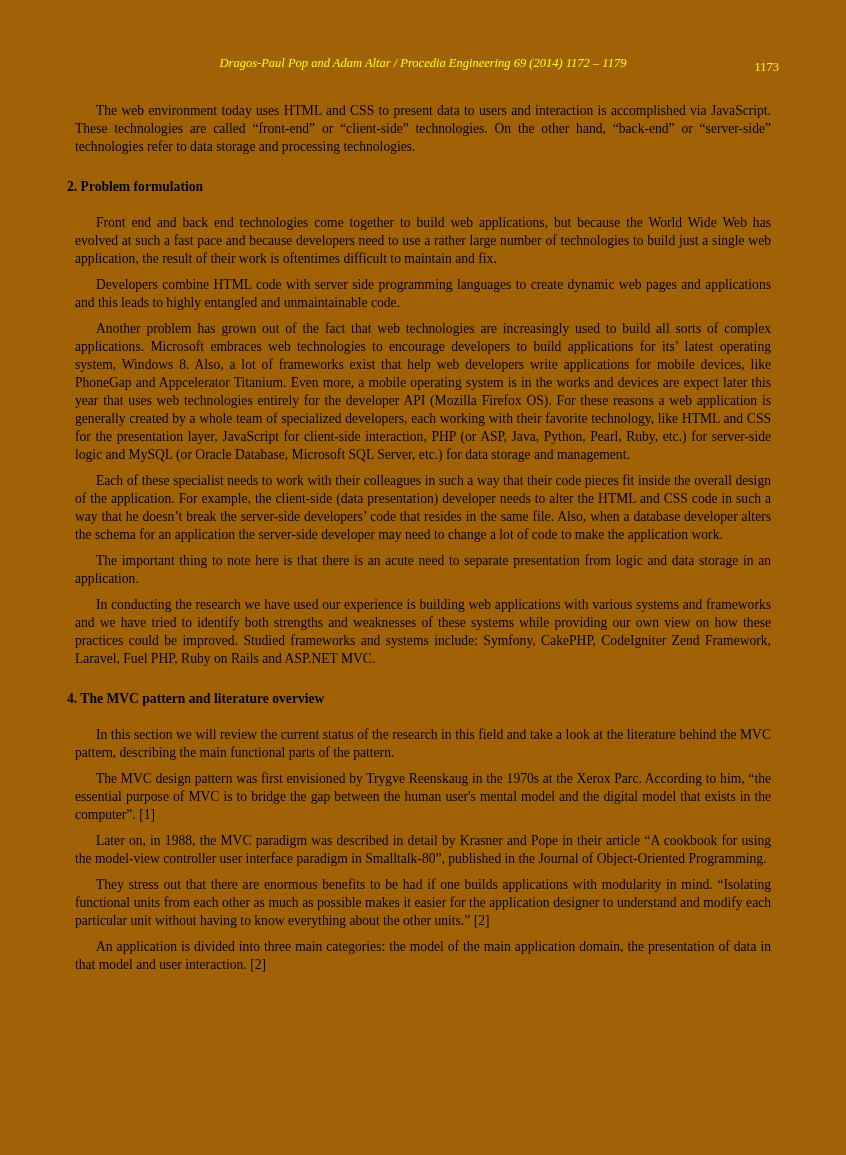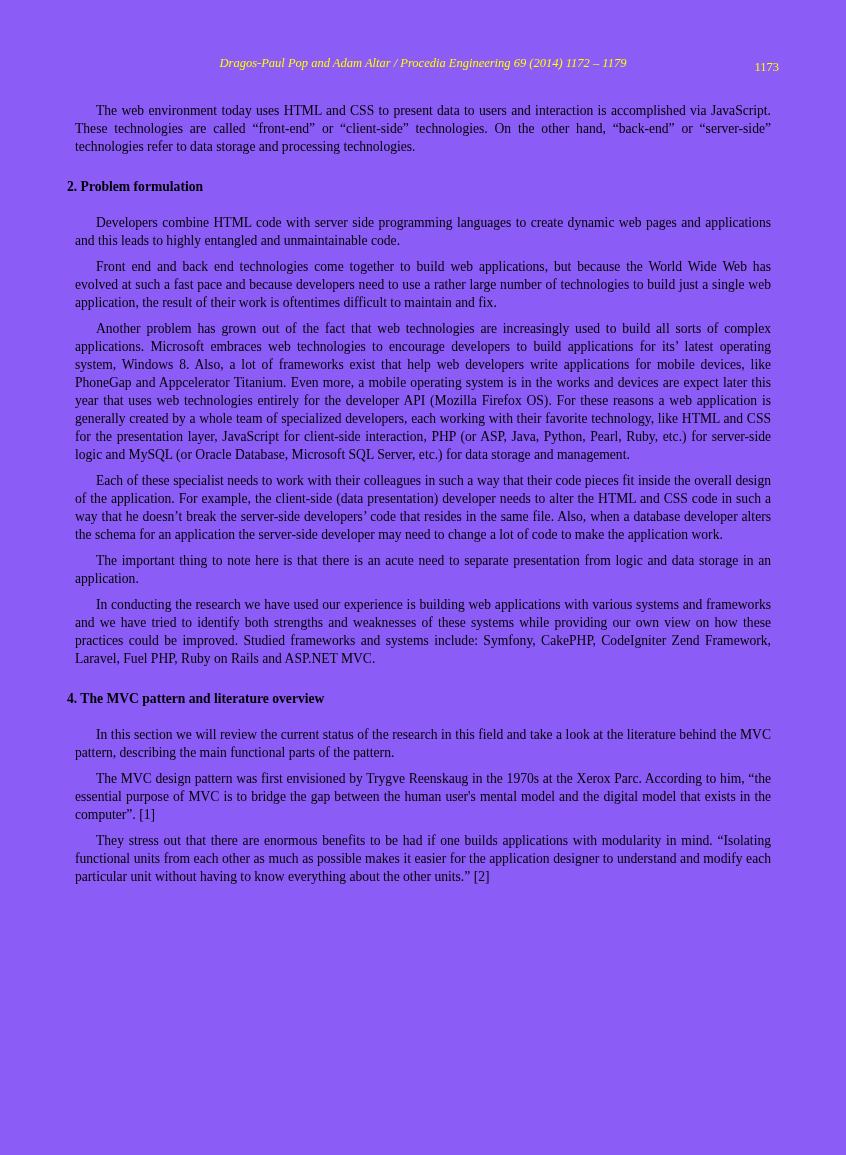--- a/index.html
+++ b/index.html
@@ -1,21 +1,21 @@
 <!DOCTYPE html>
 <html><head>
 <meta charset="utf-8">
 <style>
   * { box-sizing: border-box; }
   html, body { margin: 0; padding: 0; background: #ffffff; }
   .page {
     position: relative;
     width: 846px;
     height: 1155px;
-    background: #8b5cf6;
+    background: #a16207;
     font-family: "Liberation Serif", serif;
     color: #000000;
     overflow: hidden;
   }
   .page-header {
     position: absolute;
     top: 56px;
     left: 67px;
     width: 712px;
     height: 16px;
@@ -65,28 +65,30 @@
     <div class="running-title">Dragos-Paul Pop and Adam Altar / Procedia Engineering 69 (2014) 1172 – 1179</div>
     <div class="folio">1173</div>
   </div>
 
   <div class="content">
 
     <p class="body-par">The web environment today uses HTML and CSS to present data to users and interaction is accomplished via JavaScript. These technologies are called “front-end” or “client-side” technologies. On the other hand, “back-end” or “server-side” technologies refer to data storage and processing technologies.</p>
 
     <h3 class="section-heading">2. Problem formulation</h3>
 
+    <p class="body-par">Front end and back end technologies come together to build web applications, but because the World Wide Web has evolved at such a fast pace and because developers need to use a rather large number of technologies to build just a single web application, the result of their work is oftentimes difficult to maintain and fix.</p>
     <p class="body-par">Developers combine HTML code with server side programming languages to create dynamic web pages and applications and this leads to highly entangled and unmaintainable code.</p>
-    <p class="body-par">Front end and back end technologies come together to build web applications, but because the World Wide Web has evolved at such a fast pace and because developers need to use a rather large number of technologies to build just a single web application, the result of their work is oftentimes difficult to maintain and fix.</p>
     <p class="body-par">Another problem has grown out of the fact that web technologies are increasingly used to build all sorts of complex applications. Microsoft embraces web technologies to encourage developers to build applications for its’ latest operating system, Windows 8. Also, a lot of frameworks exist that help web developers write applications for mobile devices, like PhoneGap and Appcelerator Titanium. Even more, a mobile operating system is in the works and devices are expect later this year that uses web technologies entirely for the developer API (Mozilla Firefox OS). For these reasons a web application is generally created by a whole team of specialized developers, each working with their favorite technology, like HTML and CSS for the presentation layer, JavaScript for client-side interaction, PHP (or ASP, Java, Python, Pearl, Ruby, etc.) for server-side logic and MySQL (or Oracle Database, Microsoft SQL Server, etc.) for data storage and management.</p>
     <p class="body-par">Each of these specialist needs to work with their colleagues in such a way that their code pieces fit inside the overall design of the application. For example, the client-side (data presentation) developer needs to alter the HTML and CSS code in such a way that he doesn’t break the server-side developers’ code that resides in the same file. Also, when a database developer alters the schema for an application the server-side developer may need to change a lot of code to make the application work.</p>
     <p class="body-par">The important thing to note here is that there is an acute need to separate presentation from logic and data storage in an application.</p>
     <p class="body-par">In conducting the research we have used our experience is building web applications with various systems and frameworks and we have tried to identify both strengths and weaknesses of these systems while providing our own view on how these practices could be improved. Studied frameworks and systems include: Symfony, CakePHP, CodeIgniter Zend Framework, Laravel, Fuel PHP, Ruby on Rails and ASP.NET MVC.</p>
 
     <h3 class="section-heading">4. The MVC pattern and literature overview</h3>
 
     <p class="body-par">In this section we will review the current status of the research in this field and take a look at the literature behind the MVC pattern, describing the main functional parts of the pattern.</p>
     <p class="body-par">The MVC design pattern was first envisioned by Trygve Reenskaug in the 1970s at the Xerox Parc. According to him, “the essential purpose of MVC is to bridge the gap between the human user's mental model and the digital model that exists in the computer”. [1]</p>
+    <p class="body-par">Later on, in 1988, the MVC paradigm was described in detail by Krasner and Pope in their article “A cookbook for using the model-view controller user interface paradigm in Smalltalk-80”, published in the Journal of Object-Oriented Programming.</p>
     <p class="body-par">They stress out that there are enormous benefits to be had if one builds applications with modularity in mind. “Isolating functional units from each other as much as possible makes it easier for the application designer to understand and modify each particular unit without having to know everything about the other units.” [2]</p>
+    <p class="body-par">An application is divided into three main categories: the model of the main application domain, the presentation of data in that model and user interaction. [2]</p>
 
   </div>
 
 </div>
 
 </body></html>

